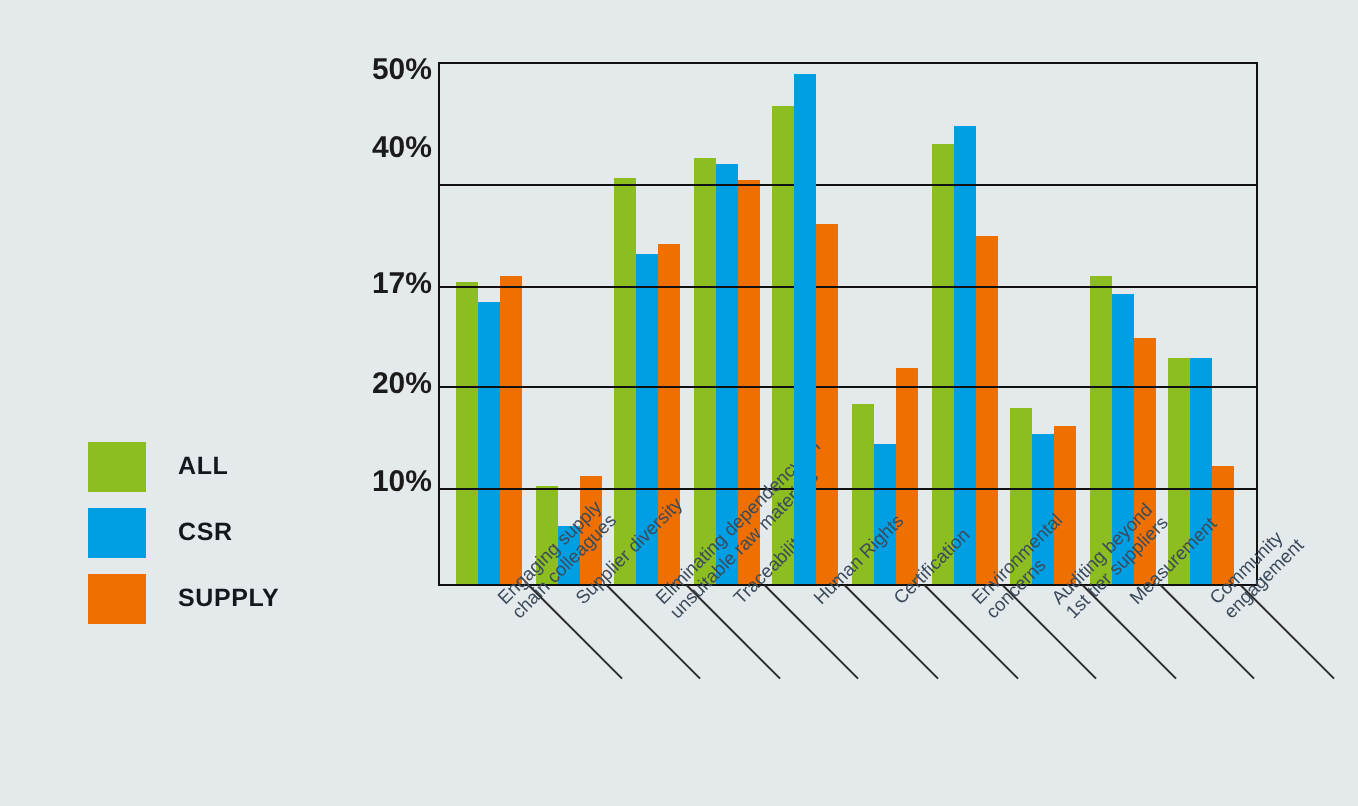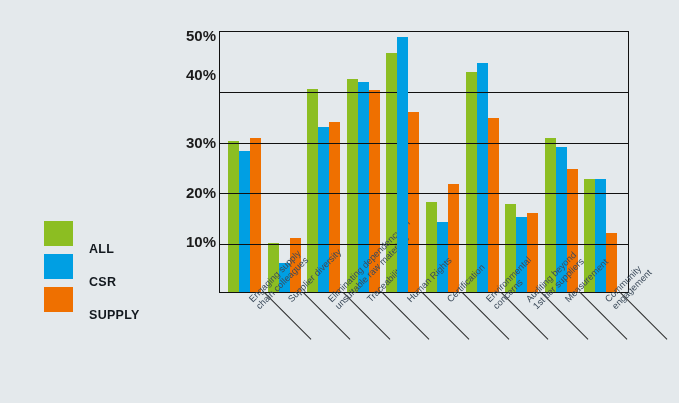--- a/index.html
+++ b/index.html
@@ -80,35 +80,35 @@
   }
 
   
   .legend{position:absolute;left:44px;top:221px;}
   .legend-row{position:relative;height:33px;}
   .swatch{
     position:absolute;left:0;top:0;
     width:29px;height:25px;
   }
   .legend-label{
-    position:absolute;left:45px;top:21px;
+    position:absolute;left:45px;top:5px;
     font-size:12.5px;font-weight:bold;color:#12181e;
     letter-spacing:.3px;
   }
 </style>
 </head>
 <body>
 
 <div id="chart-root">
 
 
   <div class="yaxis">
       <div class="ytick" style="top: 4px;">50%</div>
       <div class="ytick" style="top: 43px;">40%</div>
-      <div class="ytick" style="top: 110.846px;">30%</div>
+      <div class="ytick" style="top: 110.846px;">17%</div>
       <div class="ytick" style="top: 161.231px;">20%</div>
       <div class="ytick" style="top: 210px;">10%</div>
     </div>
 
   <div class="plot">
     <div class="bars">
         <div class="group" style="left: 8px; width: 33px;">
           <div class="bar all" title="Engaging supply chain colleagues – ALL: 30%" style="height: 151.154px;"></div>
           <div class="bar csr" title="Engaging supply chain colleagues – CSR: 27.9%" style="height: 140.573px;"></div>
           <div class="bar supply" title="Engaging supply chain colleagues – SUPPLY: 30.6%" style="height: 154.177px;"></div>

